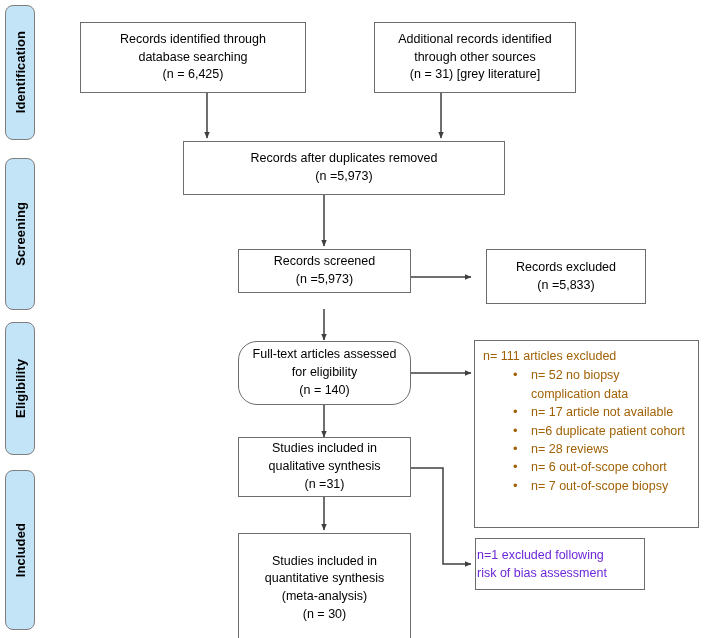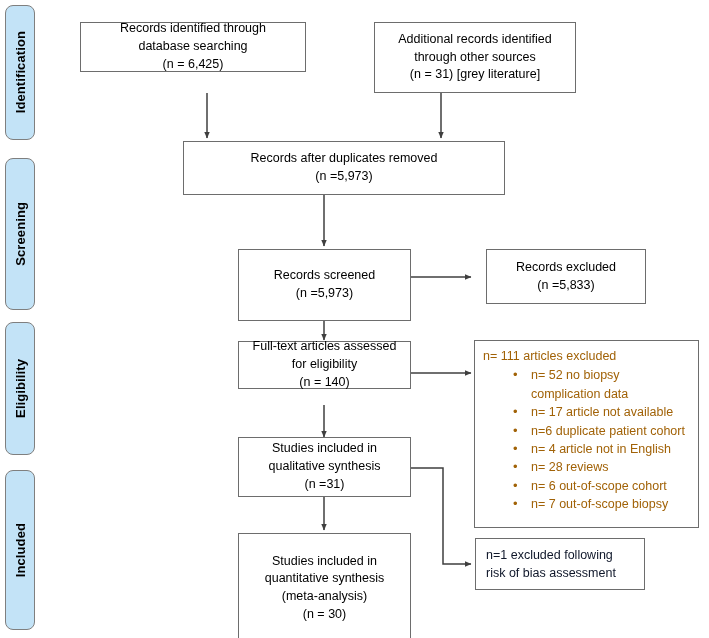--- a/index.html
+++ b/index.html
@@ -101,25 +101,25 @@
     top: -1px;
     font-size: 13px;
   }
   .left-text {
     position: absolute;
     box-sizing: border-box;
     background: #ffffff;
     border: 1px solid #6d6d6d;
     font-size: 12.5px;
     line-height: 1.45;
-    color: #0f172a;
+    color: #6d28d9;
     display: flex;
     flex-direction: column;
     justify-content: center;
-    padding: 2px 10px;
+    padding: 2px 1px;
     text-align: left;
   }
   .left-text .box-text {
     white-space: pre-line;
   }
 </style>
 </head>
 <body>
 
 <div id="diagram">
@@ -149,48 +149,48 @@
   <div class="stage-tab" style="top:158px;height:152px;">
     <span class="stage-label">Screening</span>
   </div>
   <div class="stage-tab" style="top:322px;height:133px;">
     <span class="stage-label">Eligibility</span>
   </div>
   <div class="stage-tab" style="top:470px;height:160px;">
     <span class="stage-label">Included</span>
   </div>
 
-  <div class="flow-box" style="left:80px;top:22px;width:226px;height:50px;">
+  <div class="flow-box" style="left:80px;top:22px;width:226px;height:71px;">
     <span class="box-text">Records identified through
 database searching
 (n = 6,425)</span>
   </div>
 
   <div class="flow-box" style="left:366px;top:22px;width:202px;height:71px;margin-left:8px;">
     <span class="box-text">Additional records identified
 through other sources
 (n = 31) [grey literature]</span>
   </div>
 
   <div class="flow-box" style="left:183px;top:141px;width:322px;height:54px;">
     <span class="box-text">Records after duplicates removed
 (n =5,973)</span>
   </div>
 
-  <div class="flow-box" style="left:238px;top:249px;width:173px;height:72px;">
+  <div class="flow-box" style="left:238px;top:249px;width:173px;height:44px;">
     <span class="box-text">Records screened
 (n =5,973)</span>
   </div>
 
   <div class="flow-box" style="left:474px;top:249px;width:160px;height:55px;margin-left:12px;">
     <span class="box-text">Records excluded
 (n =5,833)</span>
   </div>
 
-  <div class="flow-box" style="left:238px;top:341px;width:173px;height:48px;">
+  <div class="flow-box" style="left:238px;top:341px;width:173px;height:64px;border-radius:19px;">
     <span class="box-text">Full-text articles assessed
 for eligibility
 (n = 140)</span>
   </div>
 
   <div class="flow-box" style="left:238px;top:437px;width:173px;height:60px;">
     <span class="box-text">Studies included in
 qualitative synthesis
 (n =31)</span>
   </div>
@@ -201,21 +201,20 @@
 (meta-analysis)
 (n = 30)</span>
   </div>
 
   <div class="list-box" style="left:474px;top:340px;width:225px;height:188px;">
     <span class="list-head">n= 111 articles excluded</span>
     <ul>
       <li>n= 52 no biopsy complication data</li>
       <li>n= 17 article not available</li>
       <li>n=6 duplicate patient cohort</li>
-      <li>n= 4 article not in English</li>
       <li>n= 28 reviews</li>
       <li>n= 6 out-of-scope cohort</li>
       <li>n= 7 out-of-scope biopsy</li>
     </ul>
   </div>
 
   <div class="left-text" style="left:475px;top:538px;width:170px;height:52px;">
     <span class="box-text">n=1 excluded following
 risk of bias assessment</span>
   </div>

